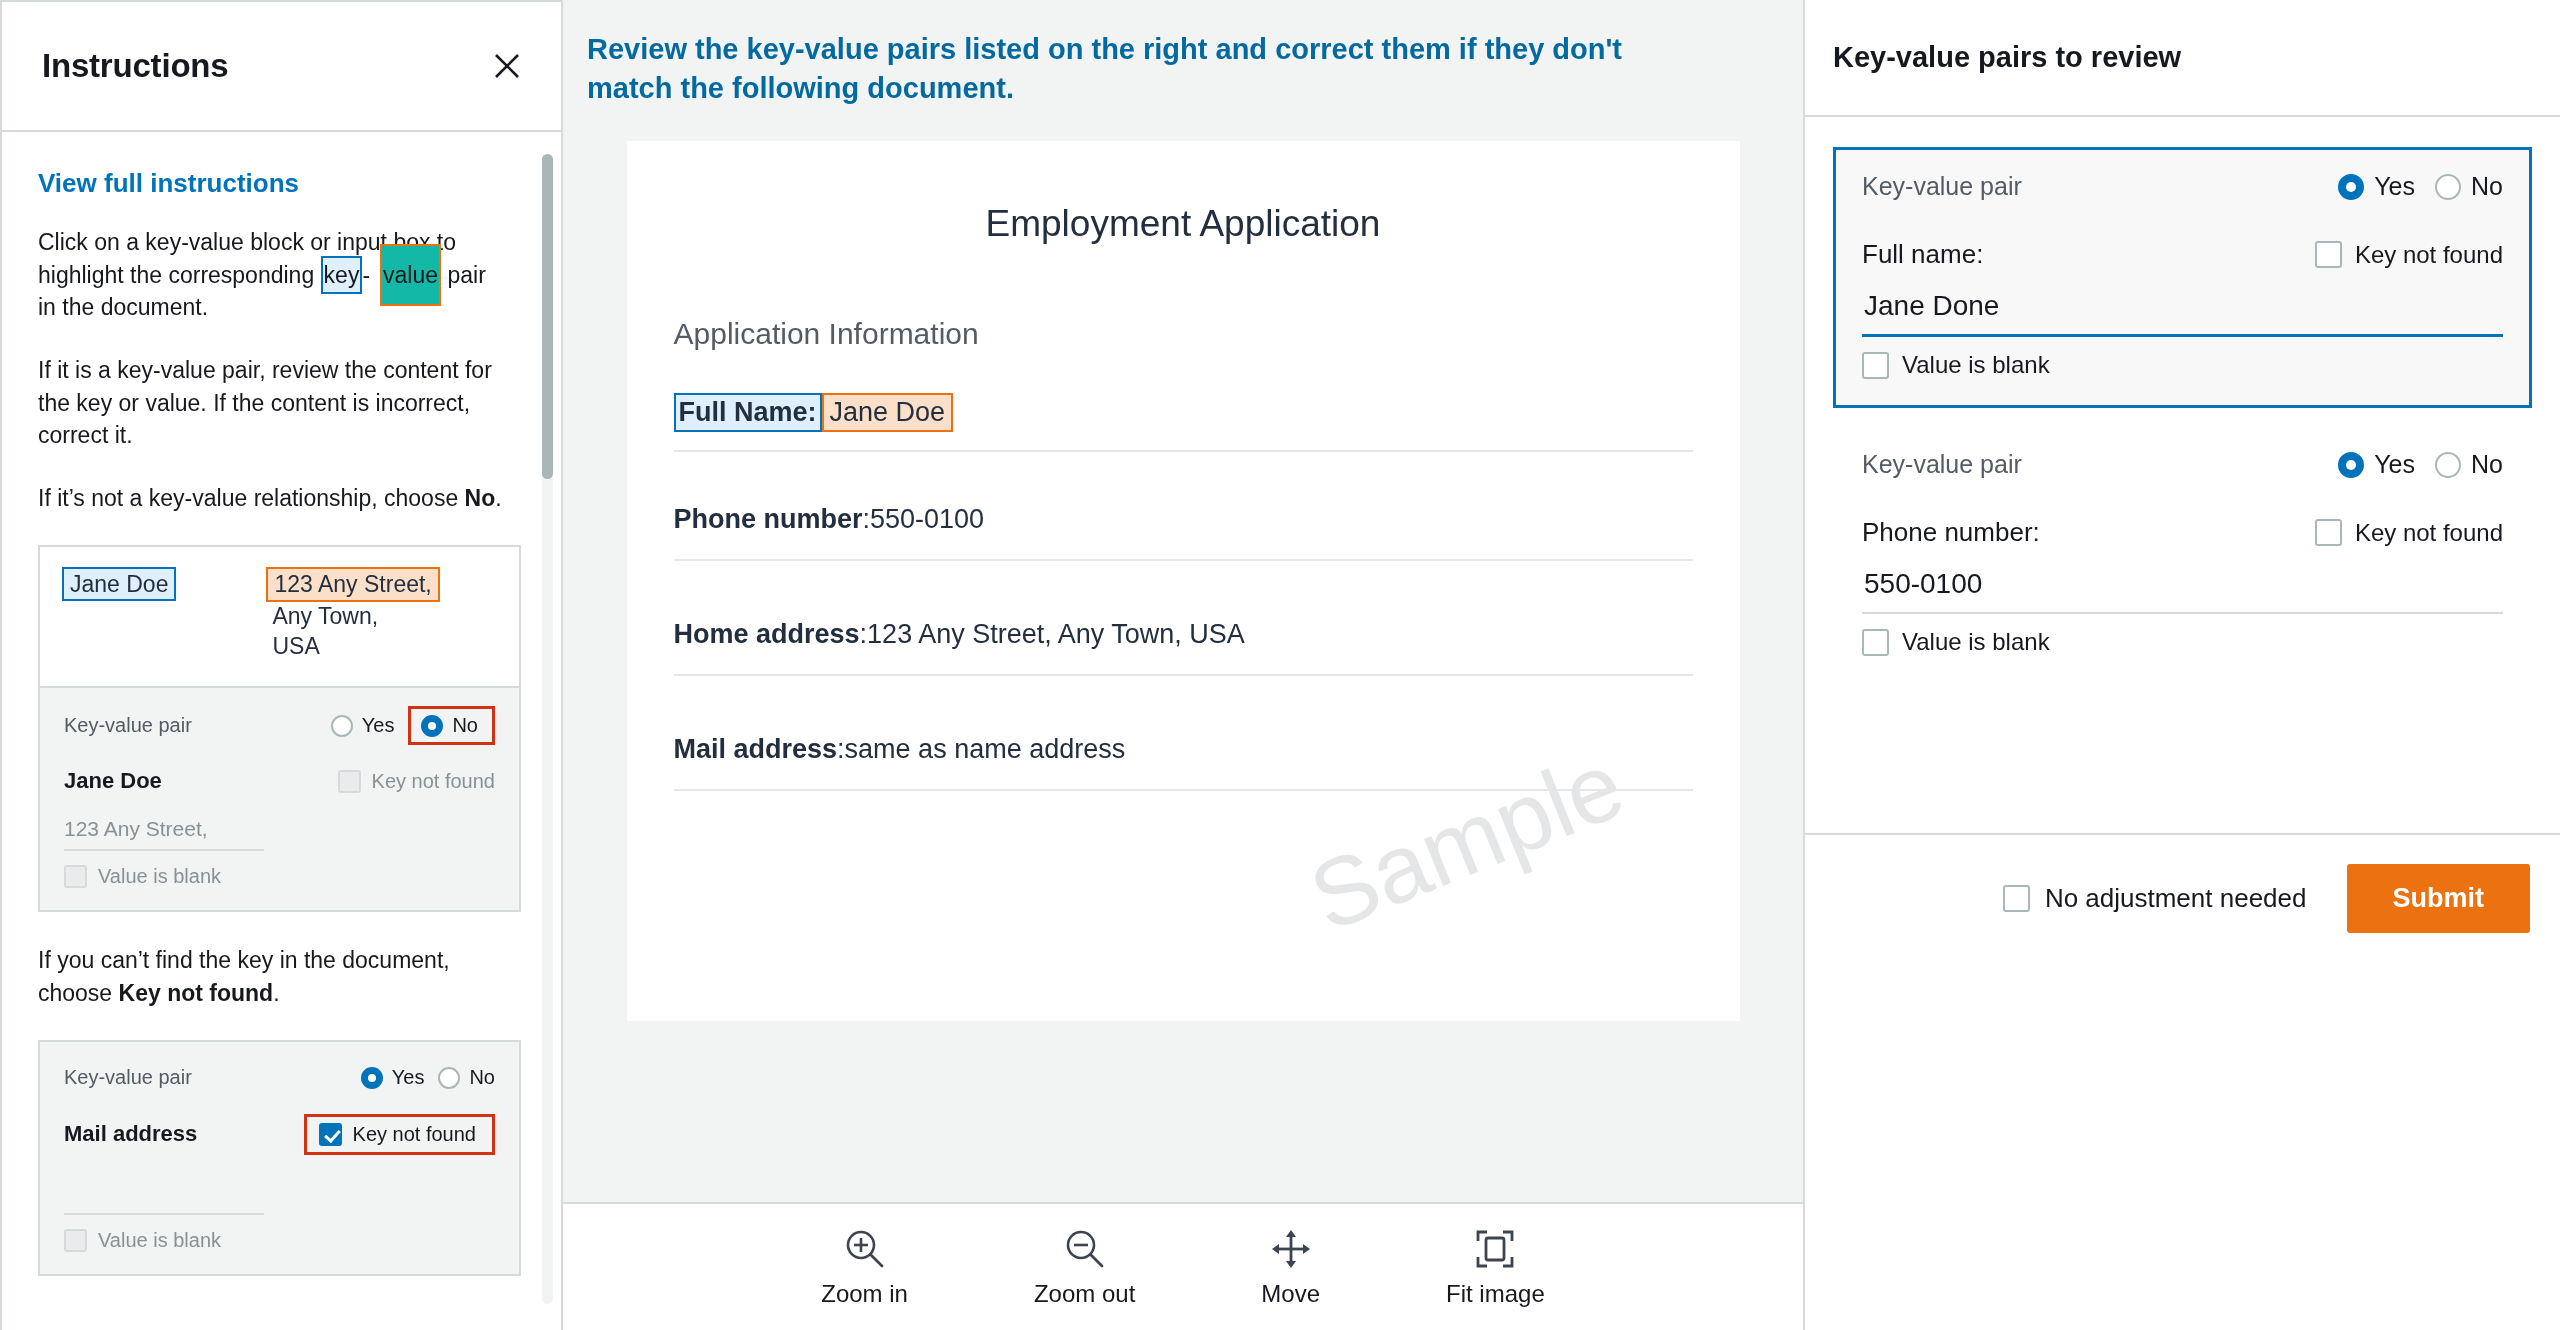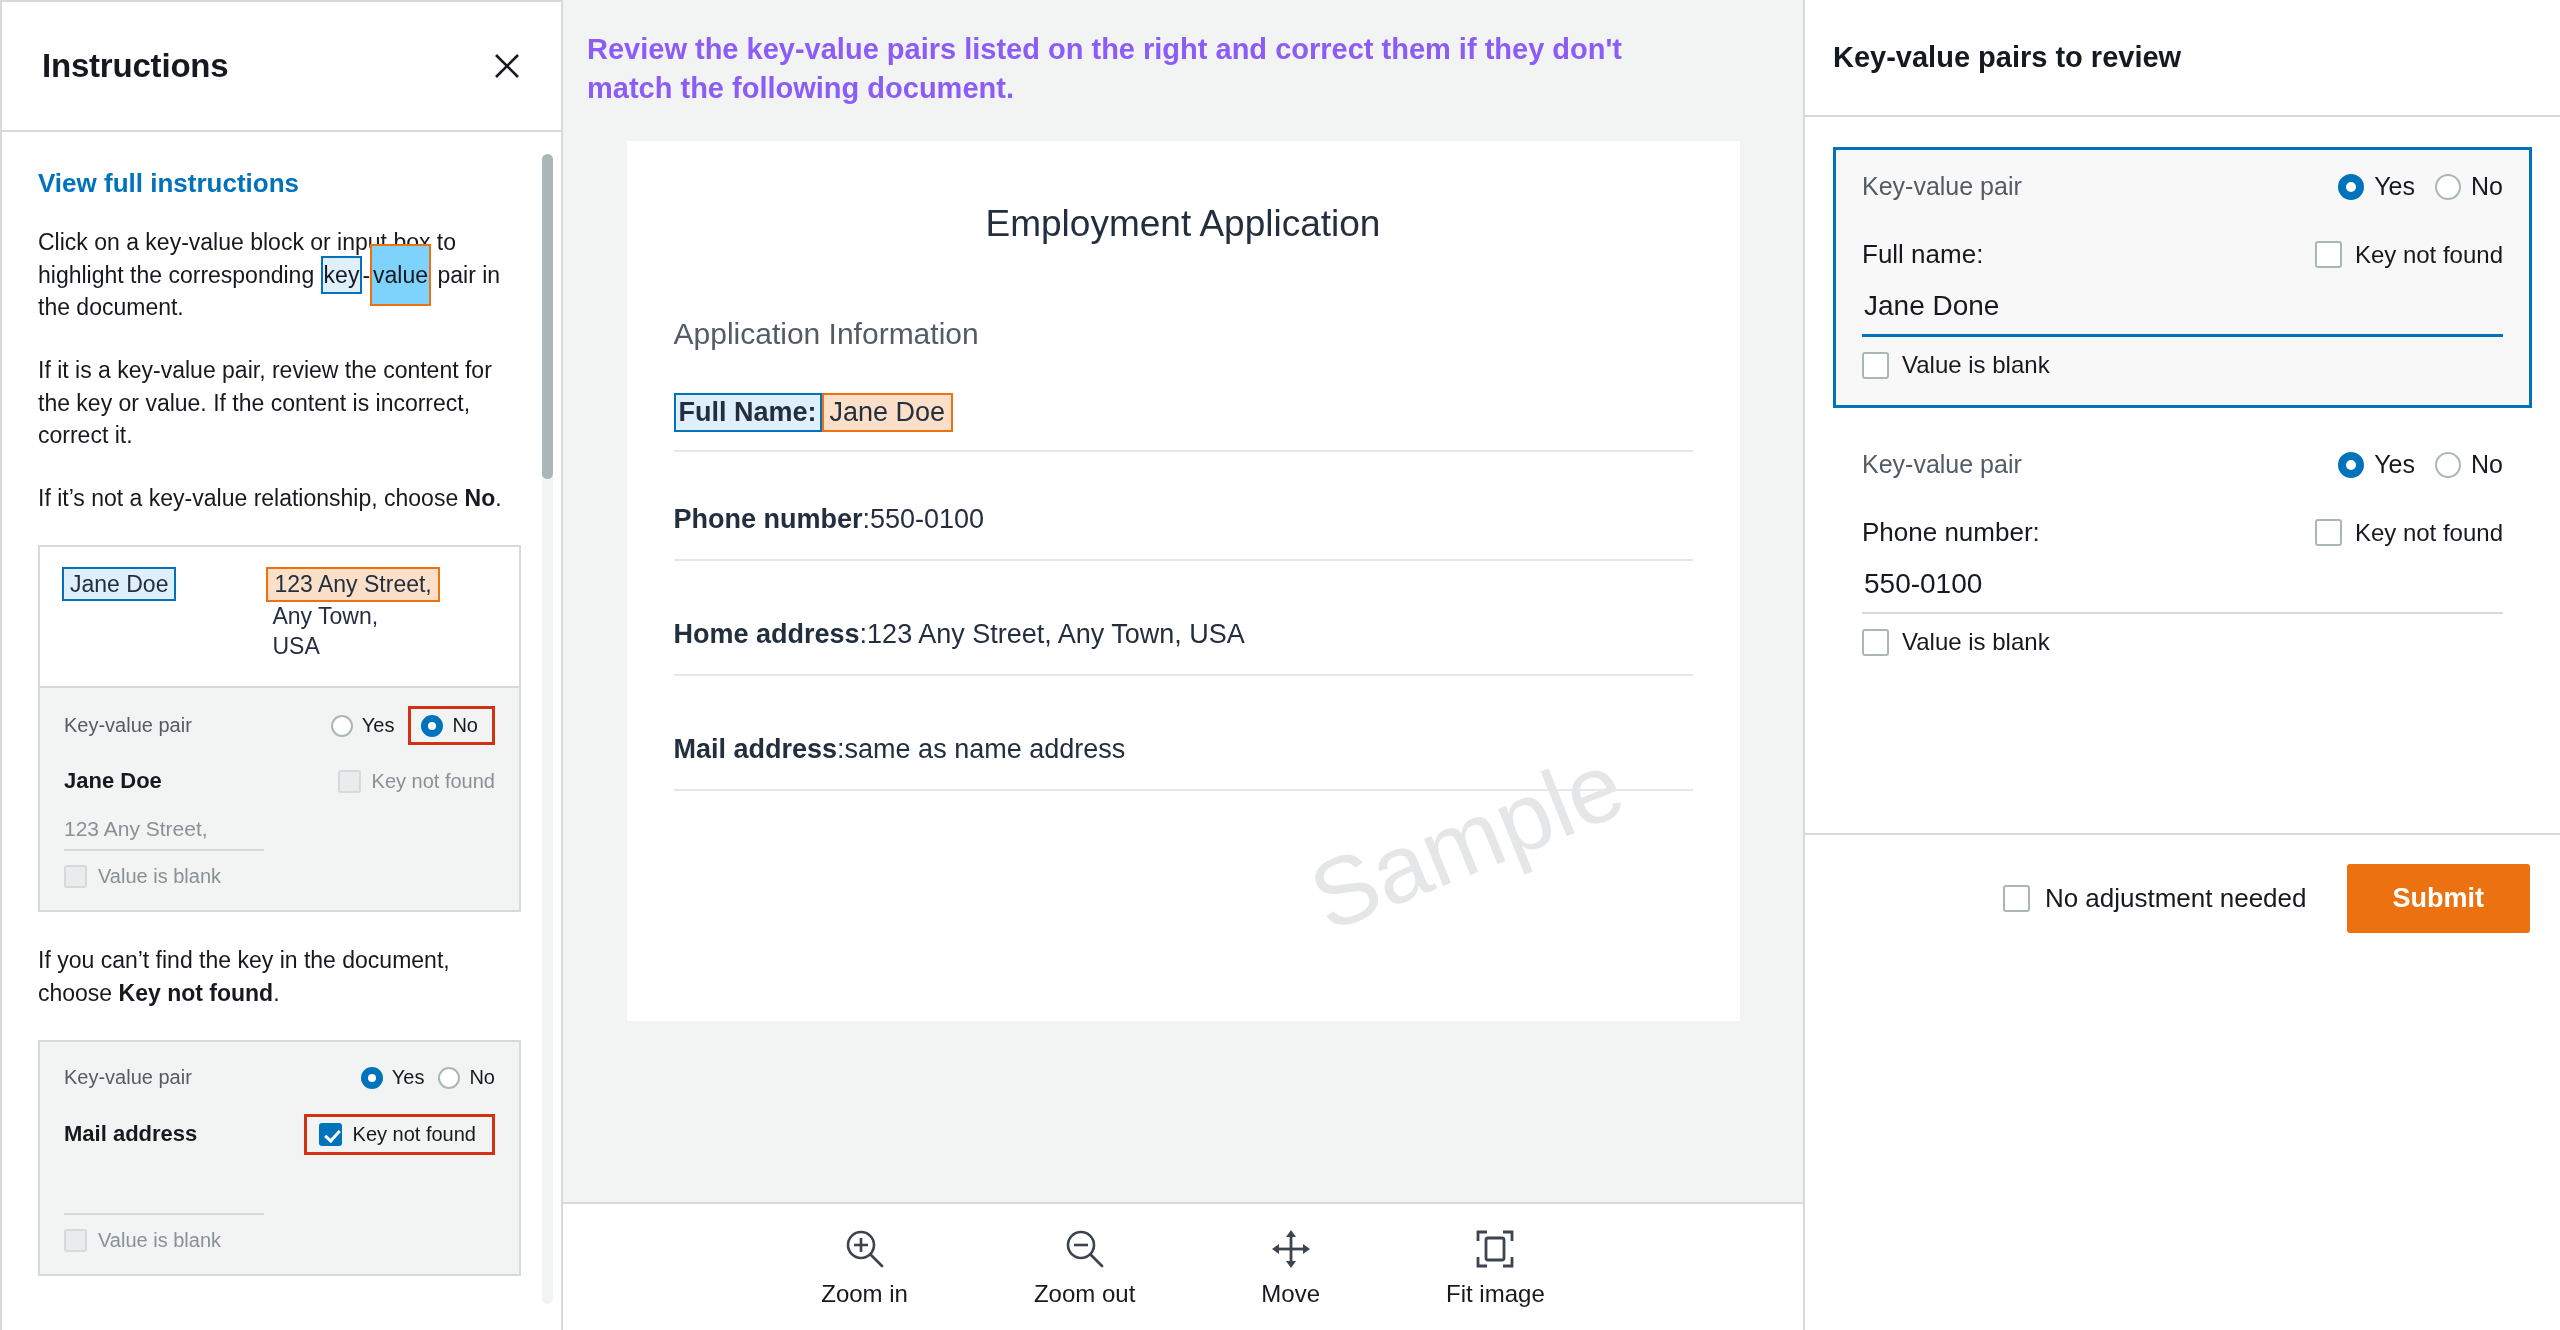--- a/index.html
+++ b/index.html
@@ -56,21 +56,21 @@
   .instr-link:first-child { margin-top: 4px; }
   .instr-para {
     font-size: 23px; color: #16191f; line-height: 1.42;
     margin-bottom: 30px; max-width: 470px;
   }
   .instr-para b { font-weight: bold; }
   .hl-key {
     background: #dfeffc; border: 2px solid #0073bb; padding: 4px 1px;
   }
   .hl-val {
-    background: #7dd3fc; border: 2px solid #ec7211; padding: 16px 1px;
+    background: #14b8a6; border: 2px solid #ec7211; padding: 16px 1px; margin-left: 10px;
   }
 
   
   .ex-card {
     border: 2px solid #d5dbdb; margin-bottom: 32px; background: #ffffff;
   }
   .ex-doc {
     padding: 20px 22px 24px 22px; background: #ffffff;
     display: flex; gap: 90px; min-height: 80px;
   }
@@ -144,21 +144,21 @@
   .center {
     flex: 1; display: flex; flex-direction: column;
     background: #f2f3f3; position: relative;
     border-right: 2px solid #d5dbdb;
   }
   .center-head {
     padding: 30px 40px 28px 24px;
     background: #f2f3f3;
   }
   .center-head-text {
-    font-size: 29px; font-weight: bold; color: #8b5cf6; line-height: 1.36;
+    font-size: 29px; font-weight: bold; color: #0369a1; line-height: 1.36;
     max-width: 1110px;
   }
   .doc-scroll {
     flex: 1; position: relative; overflow: hidden;
     padding: 0 0 0 0;
     display: flex; justify-content: center;
   }
   .doc-page {
     width: 1113px; height: 880px; background: #ffffff;
     position: relative; overflow: hidden;

